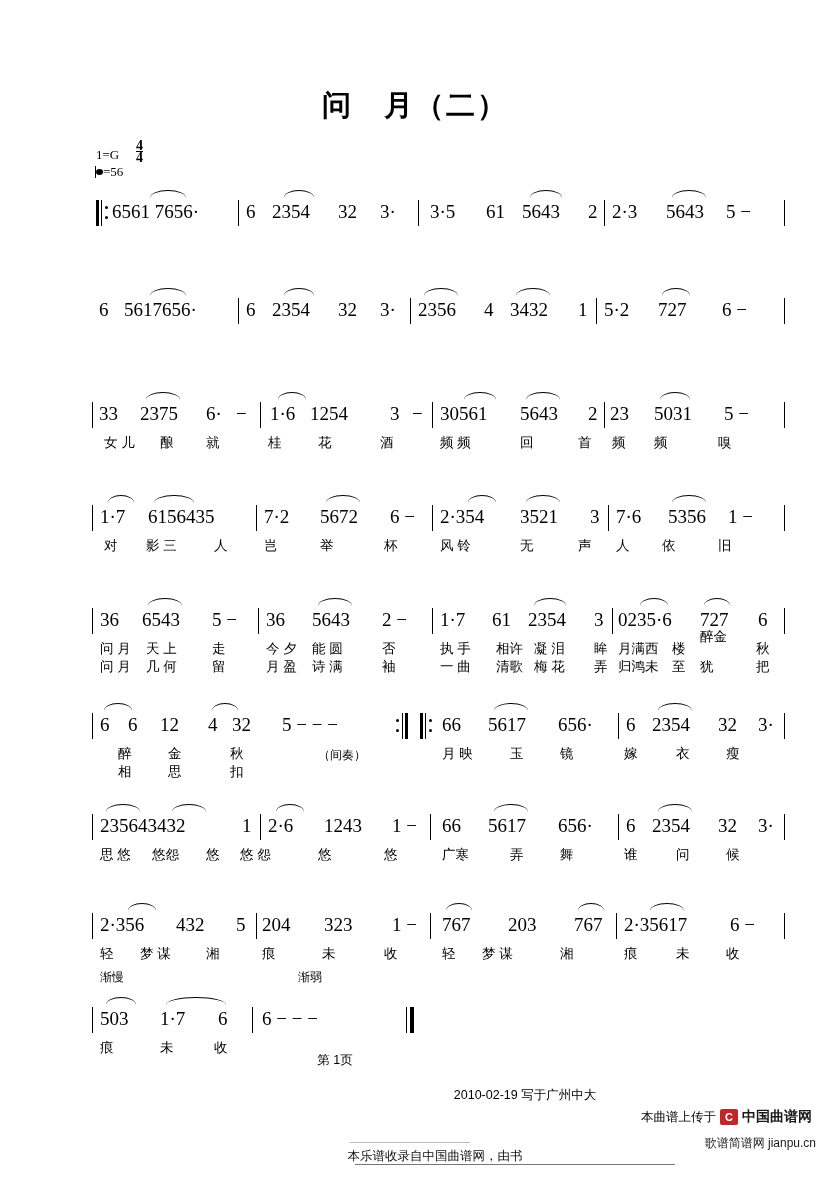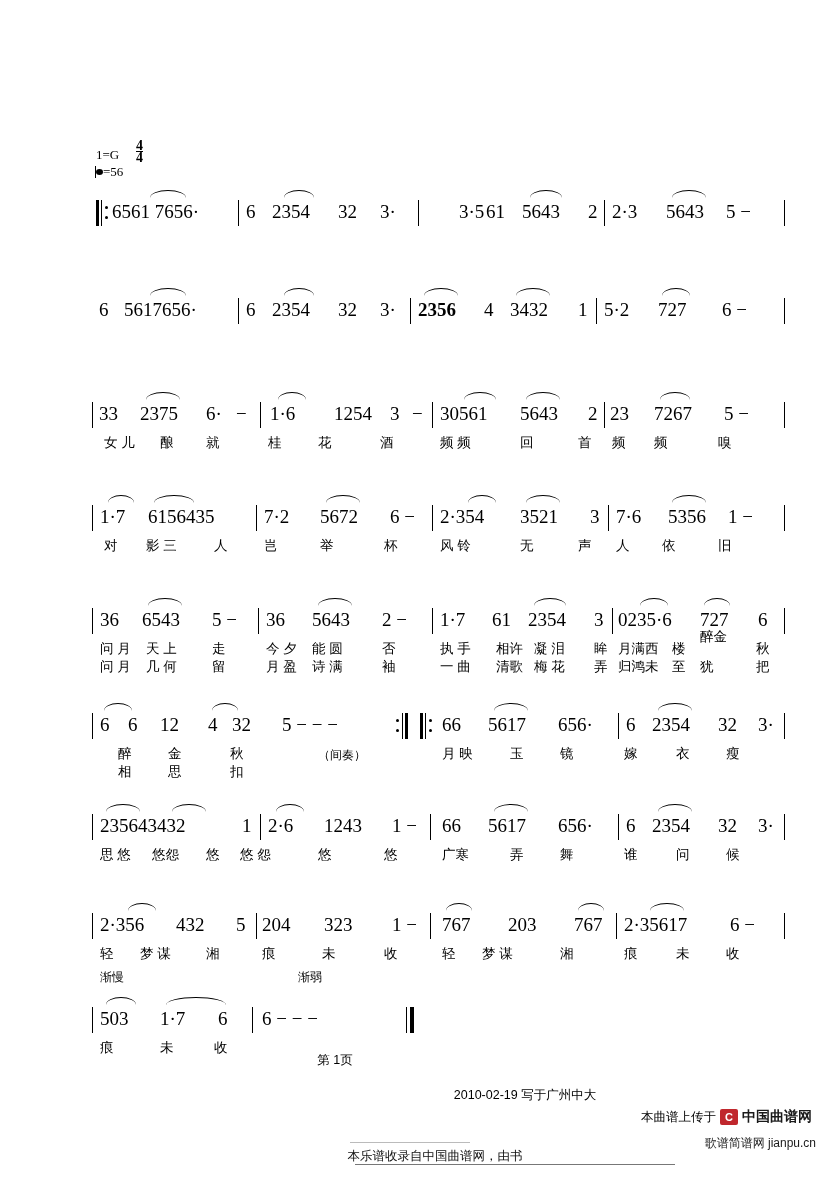--- a/index.html
+++ b/index.html
@@ -71,20 +71,21 @@
   .wm-bottom{position:absolute;right:14px;top:1135px;font-size:12px;font-family:"Liberation Sans", sans-serif;
              color:#1a1a1a;display:flex;align-items:center;gap:3px;}
   .hr-bottom{position:absolute;left:355px;top:1164px;width:320px;height:1px;background:#777;}
   .grayline{position:absolute;left:350px;top:1142px;width:120px;height:1px;background:#bbb;}
 </style>
 </head>
 <body>
 
 <div class="page">
 
+  <div class="title">问　月（二）</div>
 
   <div class="key-block">
     <div class="key-line1">
       <span class="key-1g">1=G</span>
       <span class="key-frac">
         <span class="num">4</span>
         <span class="den">4</span>
       </span>
     </div>
     <div class="tempo">
@@ -102,21 +103,21 @@
     </div>
     <div class="note" style="left:112px;top:3px;">6561 7656·</div>
     <div class="slur" style="left:150px;top:-8px;width:36px;"></div>
     <div class="bar" style="left:238px;top:2px;height:26px;"></div>
     <div class="note" style="left:246px;top:3px;">6</div>
     <div class="note" style="left:272px;top:3px;">2354</div>
     <div class="slur" style="left:284px;top:-8px;width:30px;"></div>
     <div class="note" style="left:338px;top:3px;">32</div>
     <div class="note" style="left:380px;top:3px;">3·</div>
     <div class="bar" style="left:418px;top:2px;height:26px;"></div>
-    <div class="note" style="left:430px;top:3px;margin-left:29px;">3·5</div>
+    <div class="note" style="left:430px;top:3px;">3·5</div>
     <div class="note" style="left:486px;top:3px;">61</div>
     <div class="note" style="left:522px;top:3px;">5643</div>
     <div class="slur" style="left:530px;top:-8px;width:32px;"></div>
     <div class="note" style="left:588px;top:3px;">2</div>
     <div class="bar" style="left:604px;top:2px;height:26px;"></div>
     <div class="note" style="left:612px;top:3px;">2·3</div>
     <div class="note" style="left:666px;top:3px;">5643</div>
     <div class="slur" style="left:672px;top:-8px;width:34px;"></div>
     <div class="note" style="left:726px;top:3px;">5 −</div>
     <div class="bar" style="left:784px;top:2px;height:26px;"></div>
@@ -126,21 +127,21 @@
     <div class="note" style="left:99px;top:3px;">6</div>
     <div class="note" style="left:124px;top:3px;">5617656·</div>
     <div class="slur" style="left:150px;top:-8px;width:36px;"></div>
     <div class="bar" style="left:238px;top:2px;height:26px;"></div>
     <div class="note" style="left:246px;top:3px;">6</div>
     <div class="note" style="left:272px;top:3px;">2354</div>
     <div class="slur" style="left:284px;top:-8px;width:30px;"></div>
     <div class="note" style="left:338px;top:3px;">32</div>
     <div class="note" style="left:380px;top:3px;">3·</div>
     <div class="bar" style="left:410px;top:2px;height:26px;"></div>
-    <div class="note" style="left:418px;top:3px;font-weight:bold;">2356</div>
+    <div class="note" style="left:418px;top:3px;">2356</div>
     <div class="slur" style="left:424px;top:-8px;width:34px;"></div>
     <div class="note" style="left:484px;top:3px;">4</div>
     <div class="note" style="left:510px;top:3px;">3432</div>
     <div class="slur" style="left:516px;top:-8px;width:34px;"></div>
     <div class="note" style="left:578px;top:3px;">1</div>
     <div class="bar" style="left:596px;top:2px;height:26px;"></div>
     <div class="note" style="left:604px;top:3px;">5·2</div>
     <div class="note" style="left:658px;top:3px;">727</div>
     <div class="slur" style="left:662px;top:-8px;width:28px;"></div>
     <div class="note" style="left:722px;top:3px;">6 −</div>
@@ -150,32 +151,32 @@
   <div class="system" style="top:400px;">
     <div class="bar" style="left:92px;top:2px;height:26px;"></div>
     <div class="note" style="left:99px;top:3px;">33</div>
     <div class="note" style="left:140px;top:3px;text-align:center;">2375</div>
     <div class="slur" style="left:146px;top:-8px;width:34px;"></div>
     <div class="note" style="left:206px;top:3px;">6·</div>
     <div class="note" style="left:236px;top:3px;">−</div>
     <div class="bar" style="left:260px;top:2px;height:26px;"></div>
     <div class="note" style="left:270px;top:3px;">1·6</div>
     <div class="slur" style="left:278px;top:-8px;width:28px;"></div>
-    <div class="note" style="left:334px;top:3px;">1254</div>
+    <div class="note" style="left:310px;top:3px;">1254</div>
     <div class="note" style="left:390px;top:3px;">3</div>
     <div class="note" style="left:412px;top:3px;">−</div>
     <div class="bar" style="left:432px;top:2px;height:26px;"></div>
     <div class="note" style="left:440px;top:3px;">30561</div>
     <div class="slur" style="left:464px;top:-8px;width:32px;"></div>
     <div class="note" style="left:520px;top:3px;">5643</div>
     <div class="slur" style="left:526px;top:-8px;width:34px;"></div>
     <div class="note" style="left:588px;top:3px;">2</div>
     <div class="bar" style="left:604px;top:2px;height:26px;"></div>
     <div class="note" style="left:610px;top:3px;">23</div>
-    <div class="note" style="left:654px;top:3px;">7267</div>
+    <div class="note" style="left:654px;top:3px;">5031</div>
     <div class="slur" style="left:660px;top:-8px;width:30px;"></div>
     <div class="note" style="left:724px;top:3px;">5 −</div>
     <div class="bar" style="left:784px;top:2px;height:26px;"></div>
 
     <div class="lyr" style="left:104px;top:34px;">女 儿</div>
     <div class="lyr" style="left:160px;top:34px;">酿</div>
     <div class="lyr" style="left:206px;top:34px;">就</div>
     <div class="lyr" style="left:268px;top:34px;">桂</div>
     <div class="lyr" style="left:318px;top:34px;">花</div>
     <div class="lyr" style="left:380px;top:34px;">酒</div>

